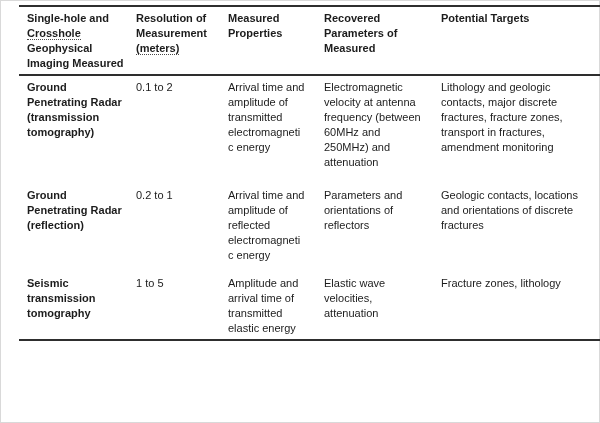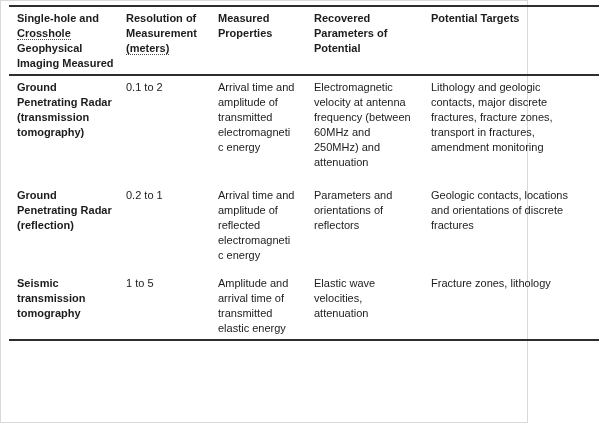--- a/index.html
+++ b/index.html
@@ -9,25 +9,25 @@
   }
   body {
     width: 600px;
     height: 423px;
     overflow: hidden;
     font-family: "Liberation Sans", "DejaVu Sans", sans-serif;
     color: #1c1c1c;
   }
   .page {
     box-sizing: border-box;
-    width: 528px;
+    width: 600px;
     height: 423px;
     border: 1px solid #d9d9d9;
     background: #ffffff;
-    padding: 4px 5px 0 8px;
+    padding: 4px 5px 0 18px;
   }
   table.gtable {
     border-collapse: collapse;
     table-layout: fixed;
     width: 590px;
     border-top: 2px solid #2e2e2e;
     border-bottom: 2px solid #2e2e2e;
   }
   table.gtable thead tr {
     border-bottom: 2px solid #2e2e2e;
@@ -76,21 +76,21 @@
         </th>
         <th>
           <div class="pre">Resolution of
 Measurement</div>
           <div><span class="dotted">(meters)</span></div>
         </th>
         <th class="pre">Measured
 Properties</th>
         <th class="pre">Recovered
 Parameters of
-Potential</th>
+Measured</th>
         <th class="pre">Potential Targets</th>
       </tr>
     </thead>
     <tbody>
       <tr class="r2">
         <td class="first method pre">Ground
 Penetrating Radar
 (transmission
 tomography)</td>
         <td class="pre">0.1 to 2</td>

